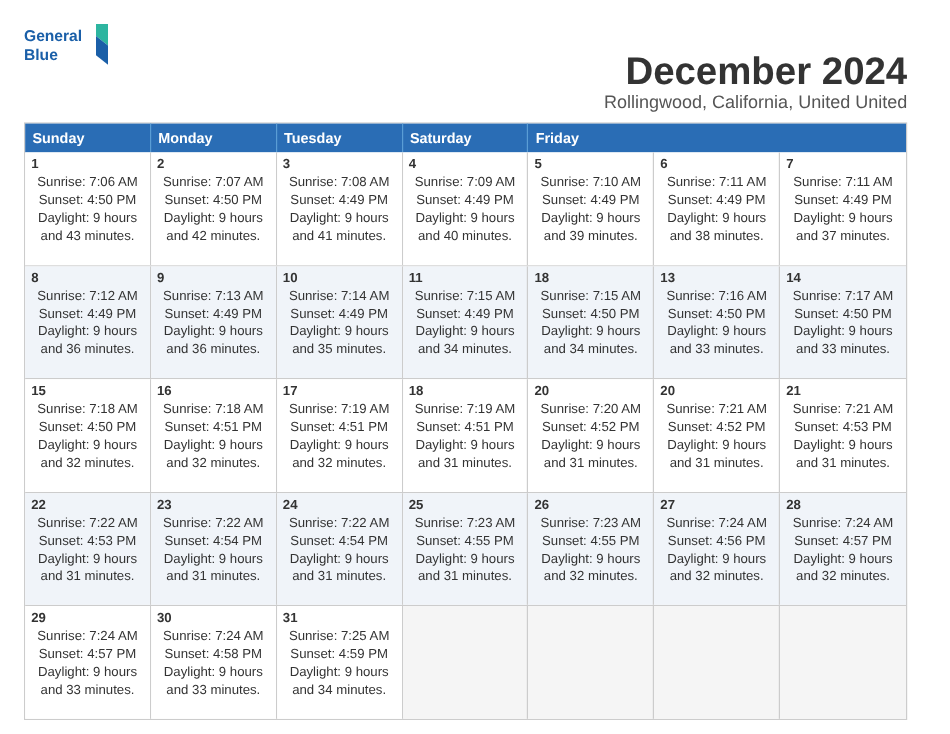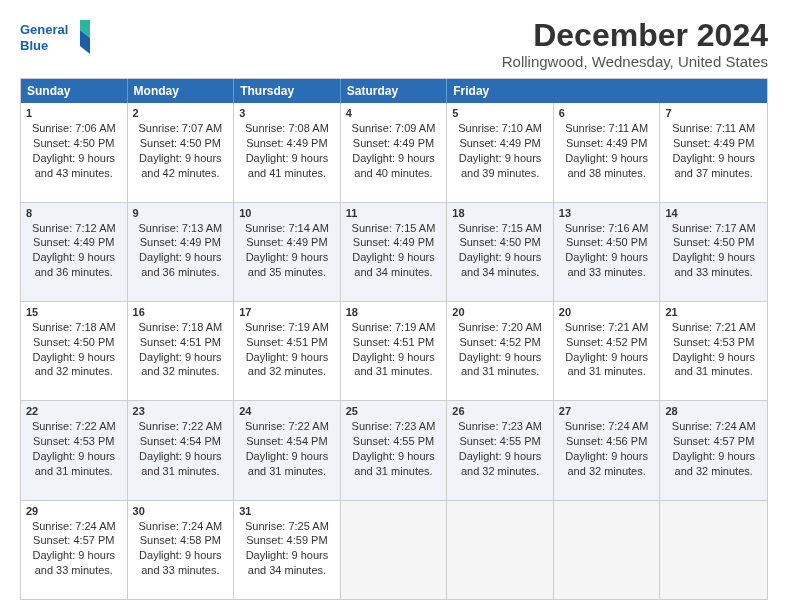--- a/index.html
+++ b/index.html
@@ -6,37 +6,38 @@
     body {
       font-family: Arial, sans-serif;
       background: #fff;
       width: 792px;
       height: 612px;
       overflow: hidden;
     }
     .page {
       width: 792px;
       height: 612px;
-      padding: 18px 24px 12px 20px;
+      padding: 18px 36px 12px 20px;
       display: flex;
       flex-direction: column;
     }
     .header {
       display: flex;
       justify-content: space-between;
       align-items: flex-start;
       margin-bottom: 8px;
     }
     .logo {
       display: flex;
       align-items: center;
       gap: 4px;
     }
     .title-block {
       text-align: right;
+      margin-top: 24px;
     }
     .main-title {
       font-size: 32px;
       font-weight: bold;
       color: #333;
       line-height: 1.1;
     }
     .subtitle {
       font-size: 15px;
       color: #555;
@@ -104,29 +105,29 @@
     <div class="logo">
   <svg width="70" height="38" viewBox="0 0 70 38">
     <text x="0" y="16" font-size="13" font-weight="bold" fill="#1a5fa8" font-family="Arial">General</text>
     <text x="0" y="32" font-size="13" font-weight="bold" fill="#1a5fa8" font-family="Arial">Blue</text>
     <polygon points="60,2 70,2 70,20 60,12" fill="#2db5a0"></polygon>
     <polygon points="60,12 70,20 70,36 60,28" fill="#1a5fa8"></polygon>
   </svg>
 </div>
     <div class="title-block">
       <div class="main-title">December 2024</div>
-      <div class="subtitle">Rollingwood, Wednesday, United States</div>
+      <div class="subtitle">Rollingwood, California, United United</div>
     </div>
   </div>
 
   <div class="calendar">
     <div class="cal-header">
       <div class="cal-header-cell">Sunday</div>
       <div class="cal-header-cell">Monday</div>
-      <div class="cal-header-cell">Thursday</div>
+      <div class="cal-header-cell">Tuesday</div>
       <div class="cal-header-cell">Saturday</div>
       <div class="cal-header-cell">Friday</div>
     </div>
     <div class="cal-body" id="cal-body">
     <div class="cal-row">
           <div class="cal-cell">
             <div class="day-num">1</div>
             <div class="cell-text">Sunrise: 7:06 AM<br>Sunset: 4:50 PM<br>Daylight: 9 hours and 43 minutes.</div>
           </div>
           <div class="cal-cell">

